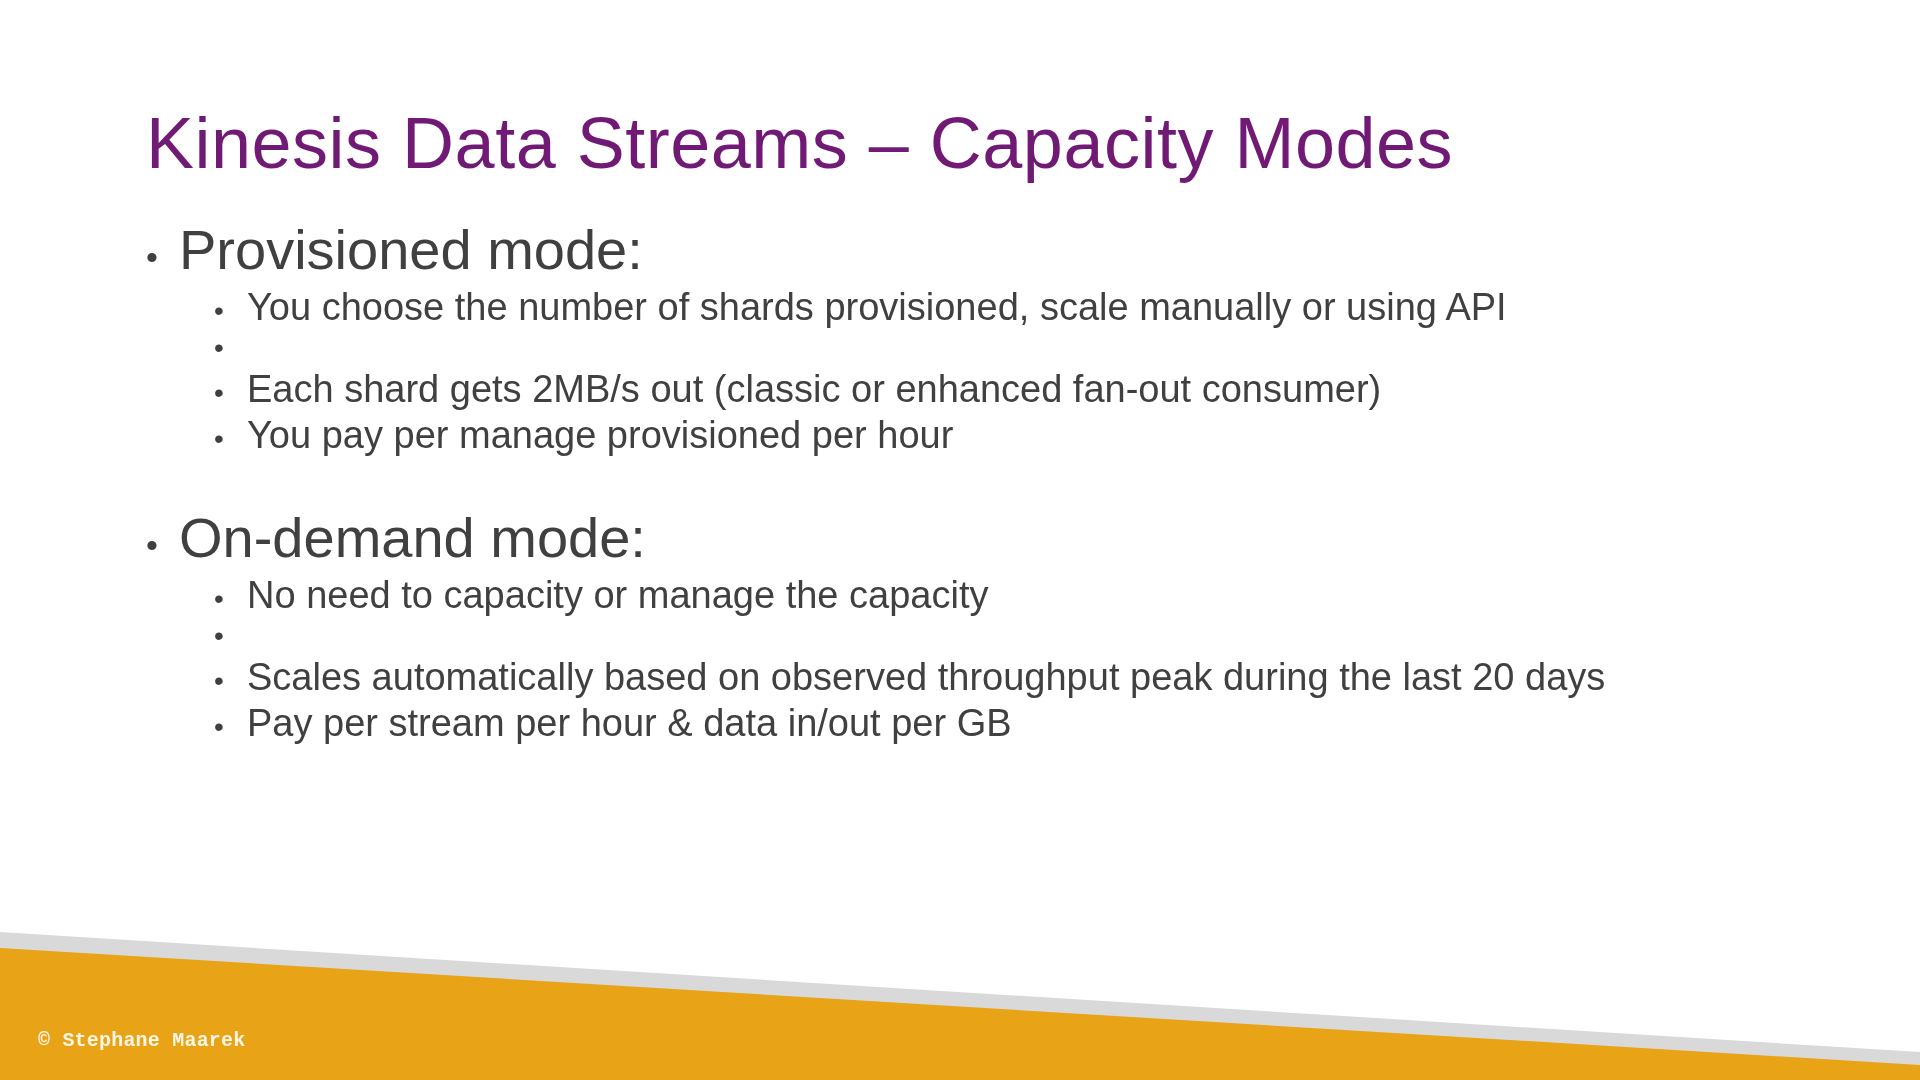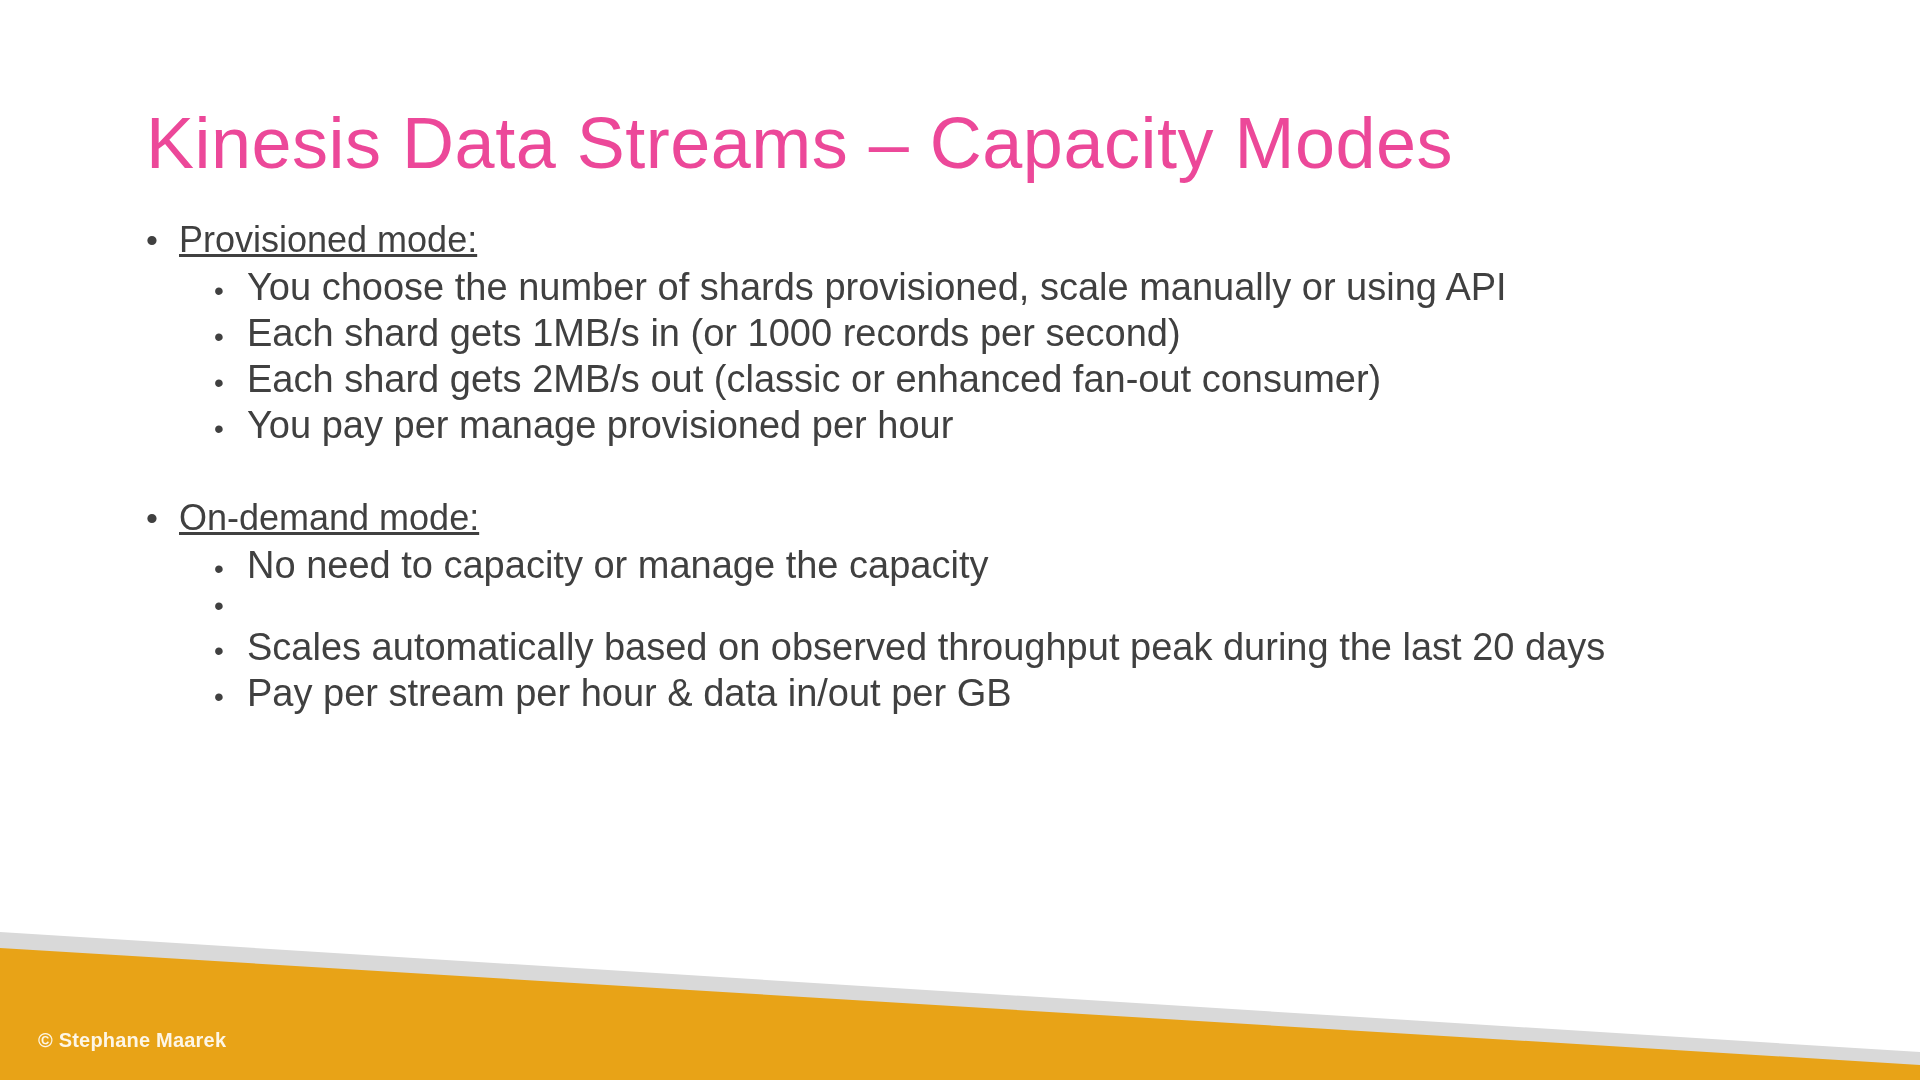--- a/index.html
+++ b/index.html
@@ -25,21 +25,21 @@
 
   
   .slide-title {
     position: absolute;
     left: 146px;
     top: 58px;
     width: 1640px;
     font-size: 72px;
     line-height: 1.05;
     font-weight: 400;
-    color: #ec4899;
+    color: #701a75;
     letter-spacing: 0.5px;
     white-space: nowrap;
   }
 
   
   .body-area {
     position: absolute;
     left: 146px;
     top: 222px;
     width: 1700px;
@@ -68,22 +68,21 @@
     font-size: 44px;
     line-height: 1.0;
     margin-left: 0px;
     margin-bottom: 10px;
   }
   .lvl1 .dot {
     width: 33px;
     font-size: 34px;
   }
   .lvl1 .btext {
-    font-size: 36px;
-    text-decoration: underline;
+    font-size: 56px;
   }
 
   
   .lvl2 {
     font-size: 38px;
     line-height: 1.0;
     margin-left: 68px;
     margin-top: 8px;
   }
   .lvl2 .dot {
@@ -115,20 +114,21 @@
 
   .copyright {
     position: absolute;
     left: 38px;
     bottom: 28px;
     font-size: 20px;
     font-weight: 700;
     color: #fdf6e6;
     letter-spacing: 0.2px;
     white-space: nowrap;
+    font-family: Liberation Mono, monospace;
   }
 </style>
 </head>
 <body>
 
 <div class="slide">
 
   <h1 class="slide-title">Kinesis Data Streams – Capacity Modes</h1>
 
   <div class="body-area">
@@ -138,21 +138,20 @@
         <span class="dot">•</span>
         <span class="btext">Provisioned mode:</span>
       </div>
 
       <div class="bullet-row lvl2">
         <span class="dot">•</span>
         <span class="btext">You choose the number of shards provisioned, scale manually or using API</span>
       </div>
       <div class="bullet-row lvl2">
         <span class="dot">•</span>
-        <span class="btext">Each shard gets 1MB/s in (or 1000 records per second)</span>
       </div>
       <div class="bullet-row lvl2">
         <span class="dot">•</span>
         <span class="btext">Each shard gets 2MB/s out (classic or enhanced fan-out consumer)</span>
       </div>
       <div class="bullet-row lvl2">
         <span class="dot">•</span>
         <span class="btext">You pay per manage provisioned per hour</span>
       </div>
     </div>

